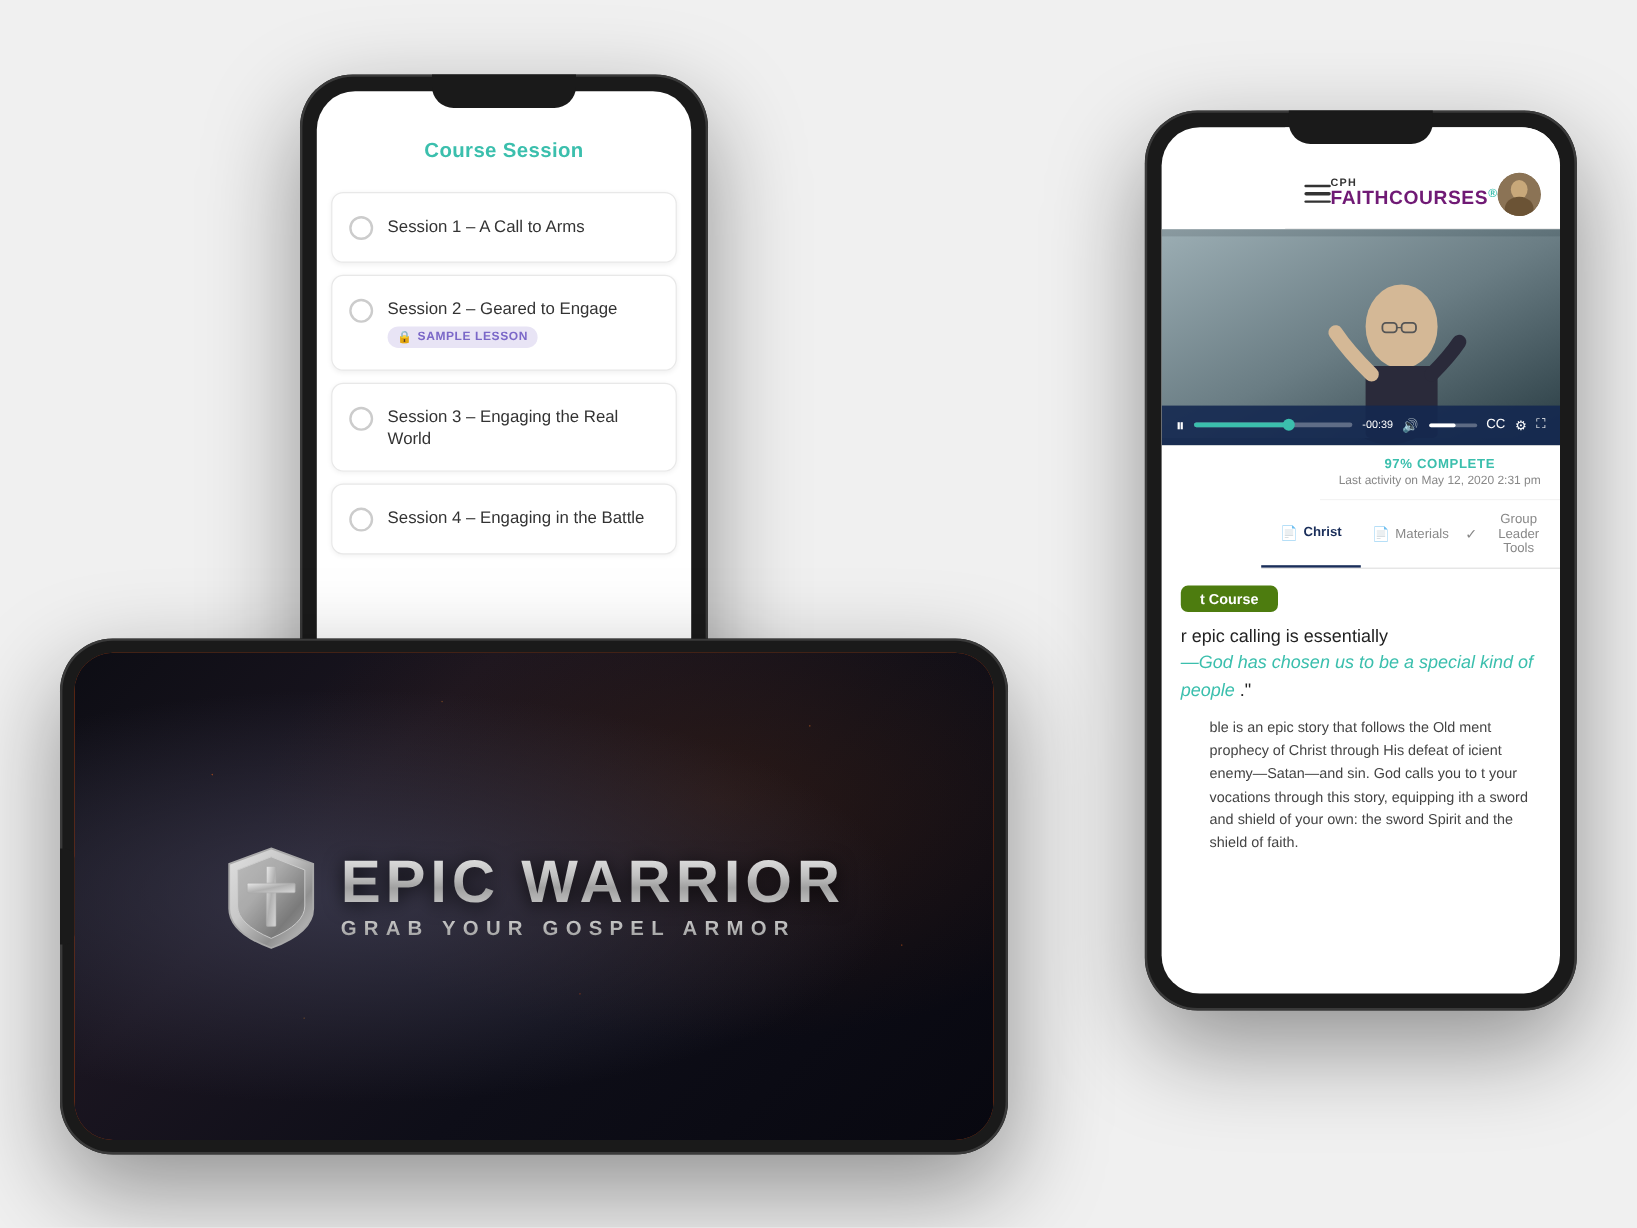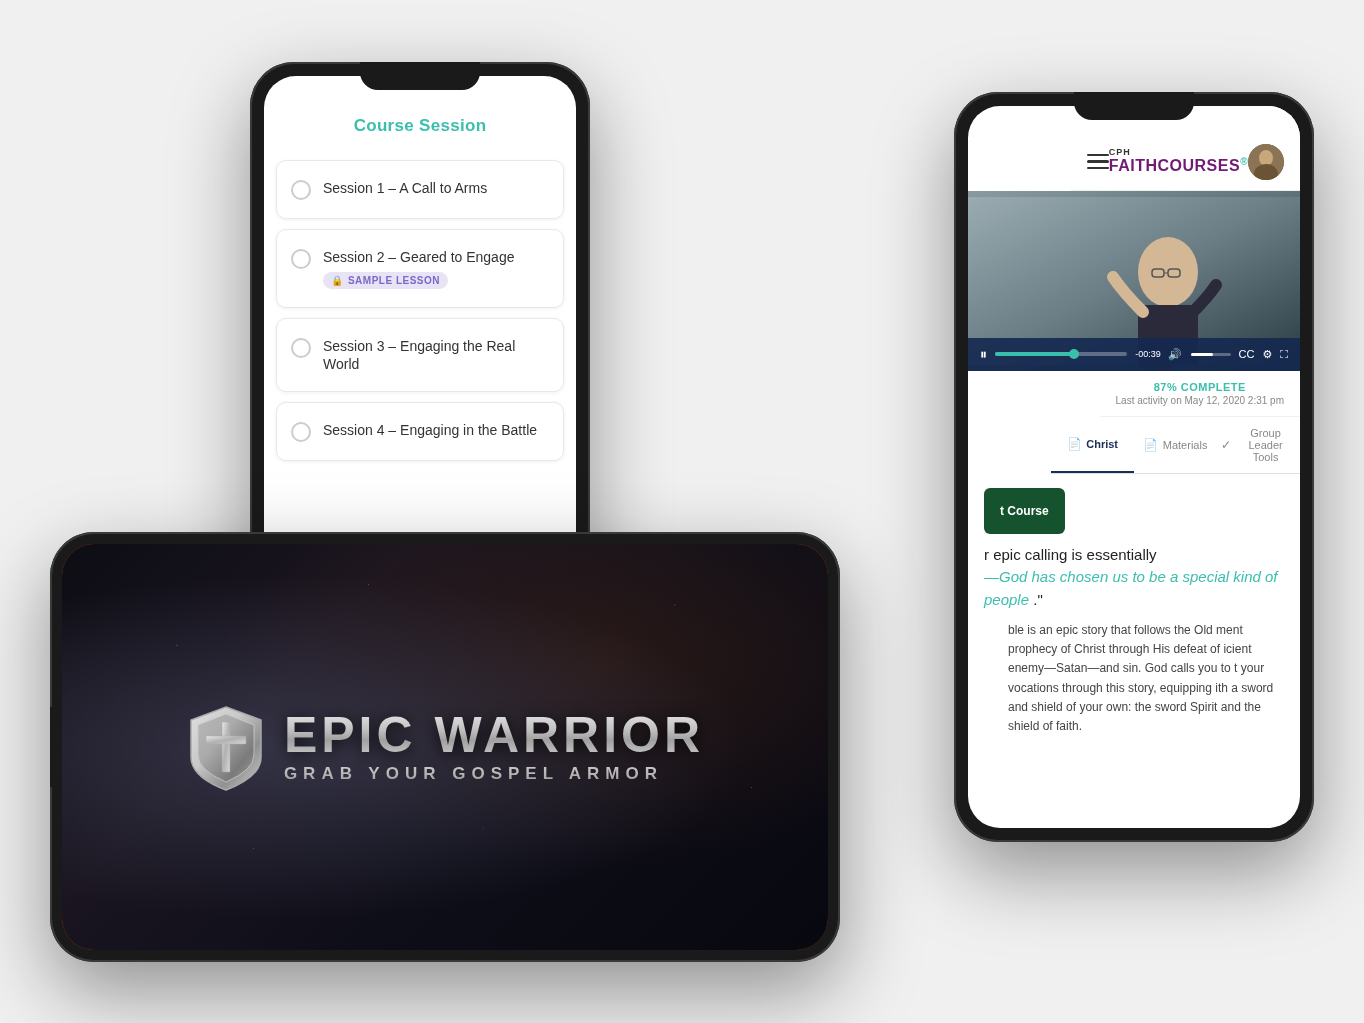--- a/index.html
+++ b/index.html
@@ -433,25 +433,25 @@
       flex: 1;
       overflow: hidden;
       padding: 14px 16px;
       display: flex;
       flex-direction: column;
       gap: 10px;
     }
 
     .faith-cta-btn {
       display: inline-block;
-      background: #14532d;
+      background: #4d7c0f;
       color: #fff;
       font-size: 12px;
       font-weight: 600;
-      padding: 16px 16px;
+      padding: 4px 16px;
       border-radius: 6px;
       align-self: flex-start;
     }
 
     .faith-quote {
       font-size: 15px;
       line-height: 1.5;
       color: #222;
     }
     .faith-quote em {
@@ -614,21 +614,21 @@
           <div class="volume-bar">
             <div class="volume-fill"></div>
           </div>
           <span class="ctrl-icon">CC</span>
           <span class="ctrl-icon">⚙</span>
           <span class="ctrl-icon">⛶</span>
         </div>
       </div>
 
       <div class="faith-progress">
-        <div class="faith-progress-pct">87% COMPLETE</div>
+        <div class="faith-progress-pct">97% COMPLETE</div>
         <div class="faith-progress-date">Last activity on May 12, 2020 2:31 pm</div>
       </div>
 
       <div class="faith-tabs">
         <div class="faith-tab active">
           <span class="faith-tab-icon">📄</span>
           <span>Christ</span>
         </div>
         <div class="faith-tab">
           <span class="faith-tab-icon">📄</span>

